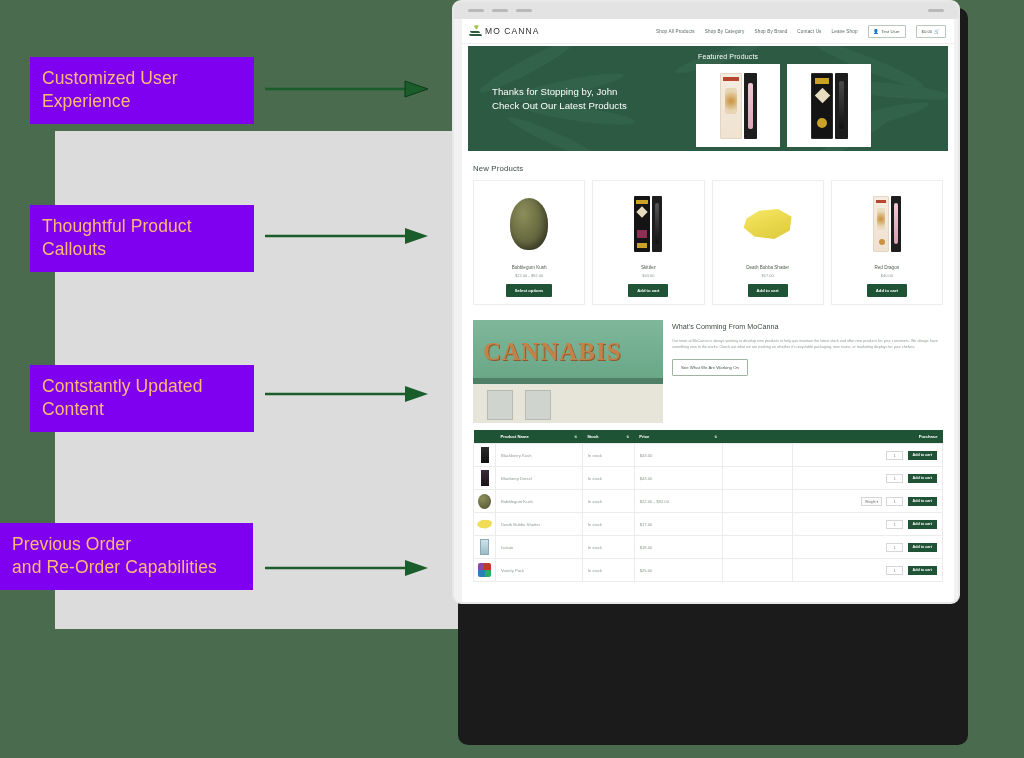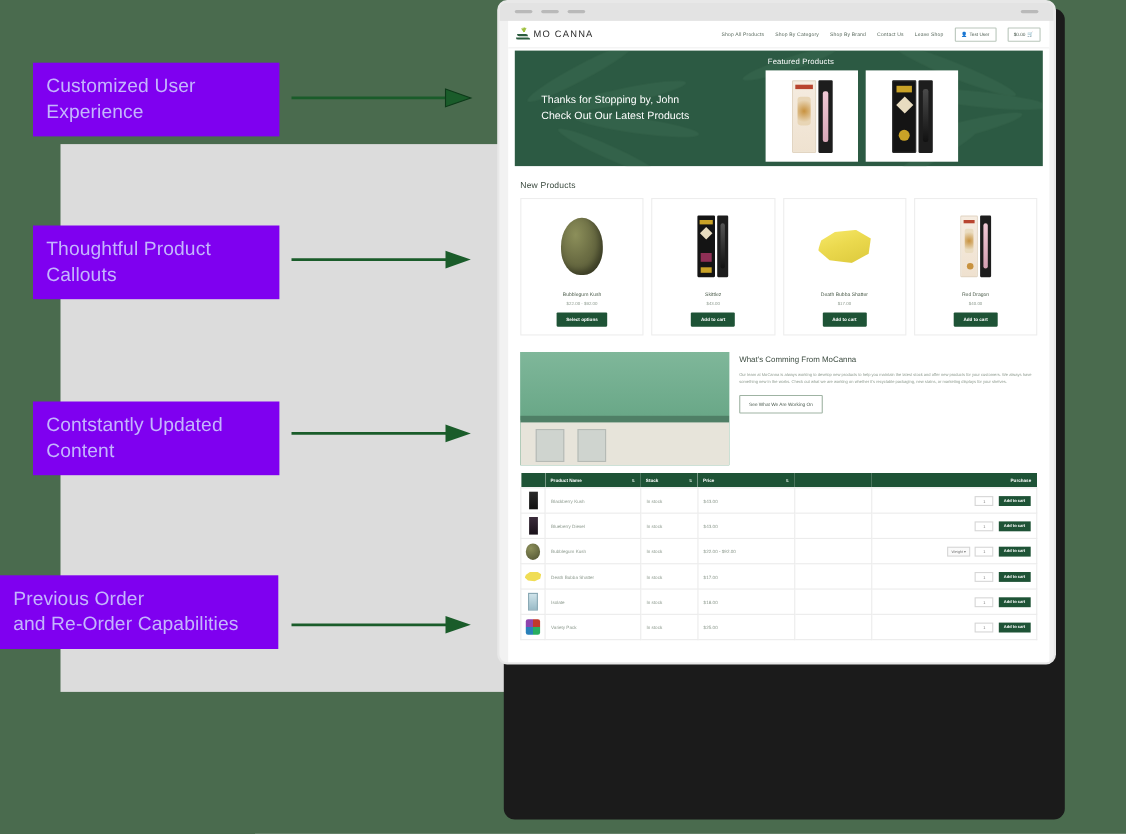--- a/index.html
+++ b/index.html
@@ -9,21 +9,21 @@
     background:#4a6b4e;
     font-family:"Liberation Sans", sans-serif;
   }
 
   
   .gray-panel{
     position:absolute; left:55px; top:131px; width:825px; height:498px;
     background:#dcdcdc;
   }
   .callout{
-    position:absolute; background:#7f00f0; color:#c4b5fd;
+    position:absolute; background:#7f00f0; color:#fdba74;
     font-size:17.5px; line-height:1.32; padding:10px 12px 11px 12px;
     letter-spacing:.1px; z-index:6; font-weight:400;
   }
   .callout.c1{ left:30px; top:57px; width:224px; }
   .callout.c2{ left:30px; top:205px; width:224px; }
   .callout.c3{ left:30px; top:365px; width:224px; }
   .callout.c4{ left:0px;  top:523px; width:253px; }
 
   .arrow{ position:absolute; height:22px; z-index:6; }
   .arrow svg{ display:block; overflow:visible; }
@@ -398,20 +398,21 @@
 
         </div>
       </div>
 
       <div class="section-pad">
         <div class="coming">
           <div class="coming-img">
             <div style="position:absolute;inset:0;background:linear-gradient(180deg,#7fb79a 0%,#6aa888 55%,#5d9a7c 100%);"></div>
             <div style="position:absolute;left:0;right:0;top:62px;bottom:0;background:#e7e4da;"></div>
             <div style="position:absolute;left:0;right:0;top:58px;height:6px;background:#4f7f66;"></div>
+            <div style="position:absolute;left:10px;top:18px;font-size:25px;letter-spacing:1px;font-weight:bold;color:#c2834a;text-shadow:1px 1px 0 #8d5a2b;font-family:'Liberation Serif',serif;">CANNABIS</div>
             <div style="position:absolute;left:14px;top:70px;width:26px;height:30px;background:#cfd4cf;border:1px solid #b5bab5;"></div>
             <div style="position:absolute;left:52px;top:70px;width:26px;height:30px;background:#cfd4cf;border:1px solid #b5bab5;"></div>
           </div>
           <div class="coming-txt">
             <div class="coming-h">What's Comming From MoCanna</div>
             <div class="coming-p">Our team at MoCanna is always working to develop new products to help you maintain the latest stock and offer new products for your customers. We always have something new in the works. Check out what we are working on whether it's recyclable packaging, new stains, or marketing displays for your shelves.</div>
             <div class="coming-btn">See What We Are Working On</div>
           </div>
         </div>
       </div>

